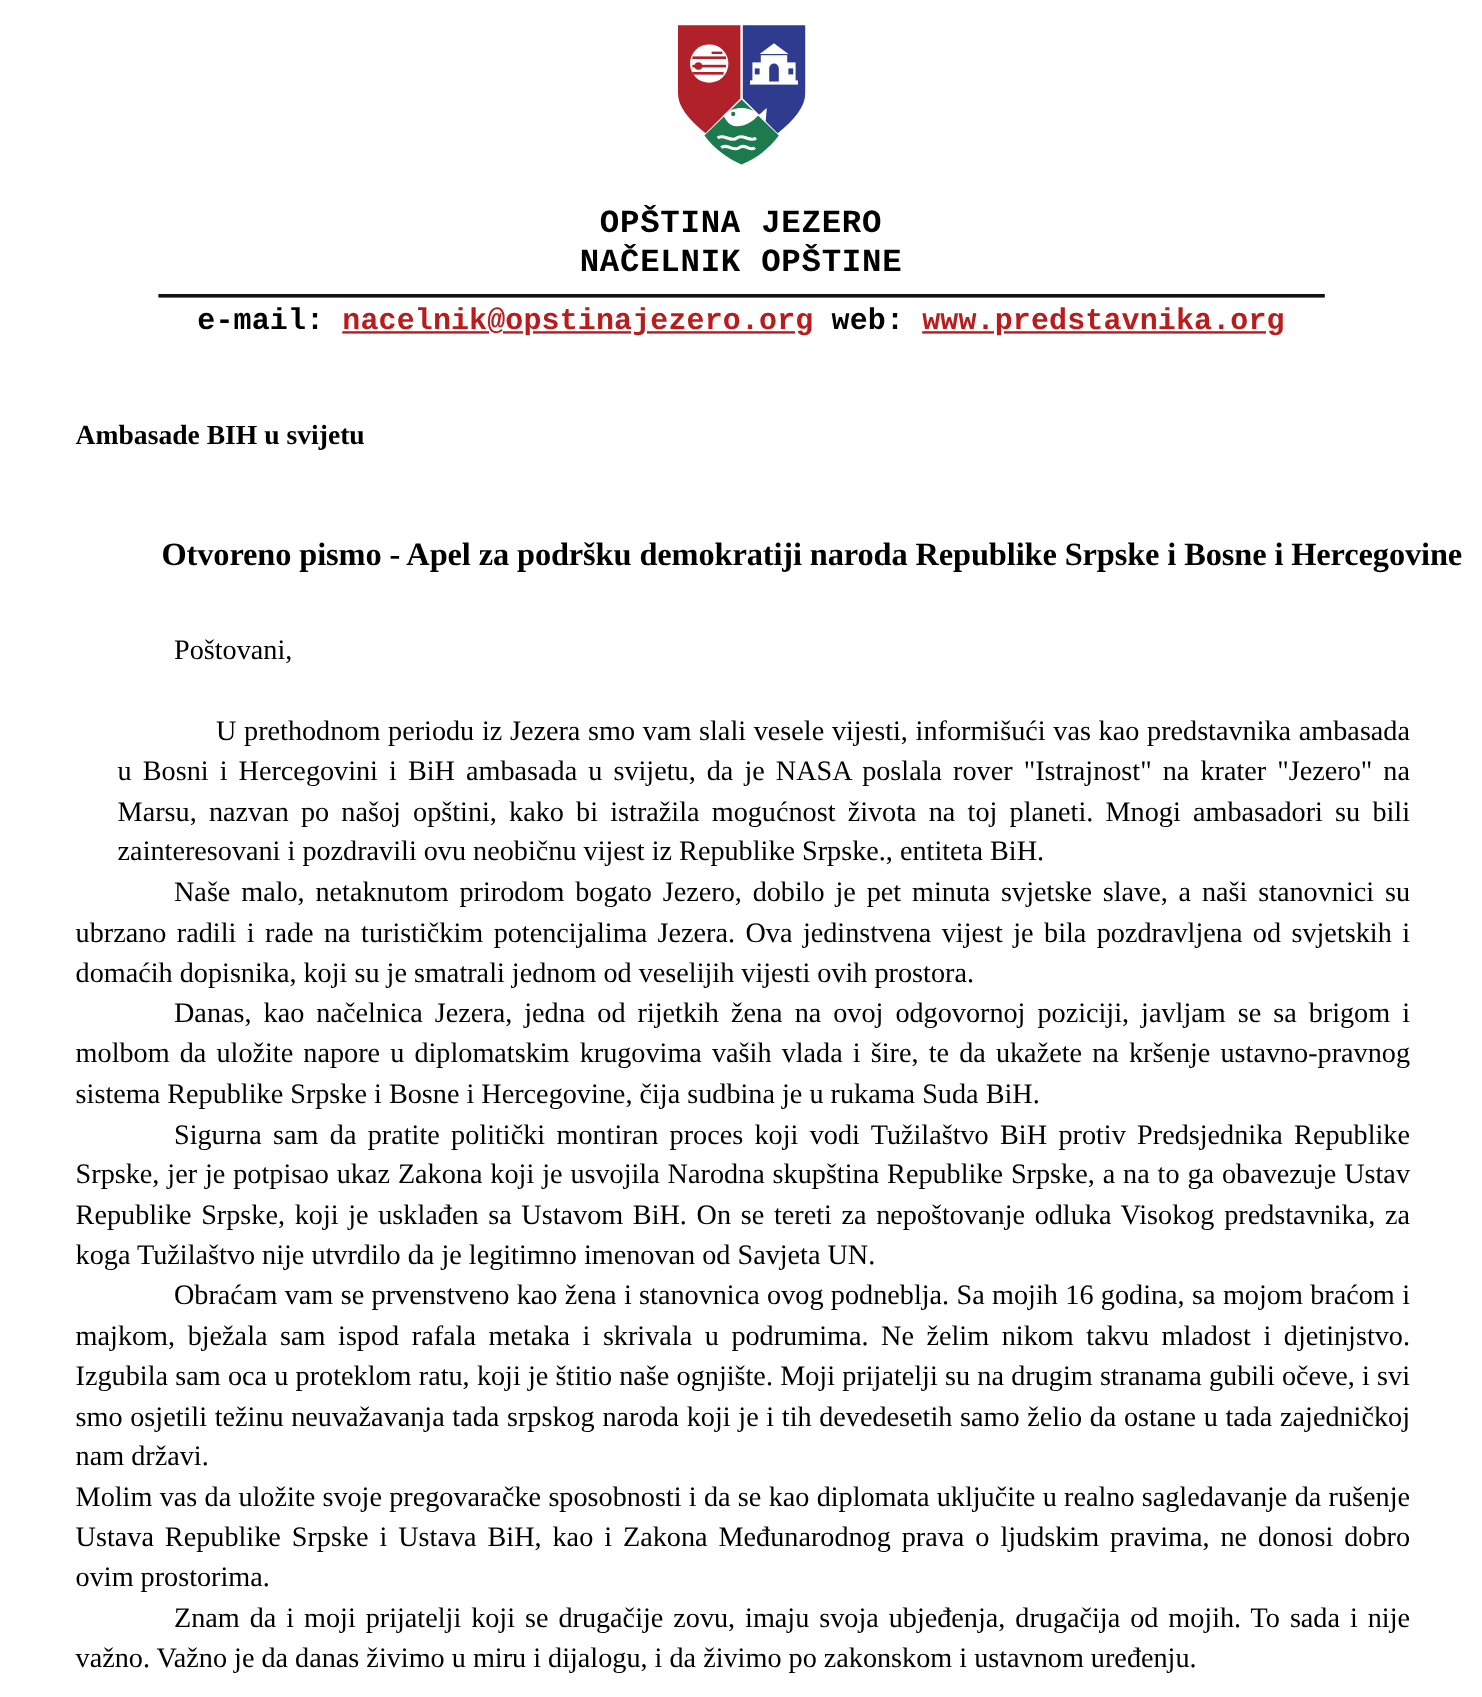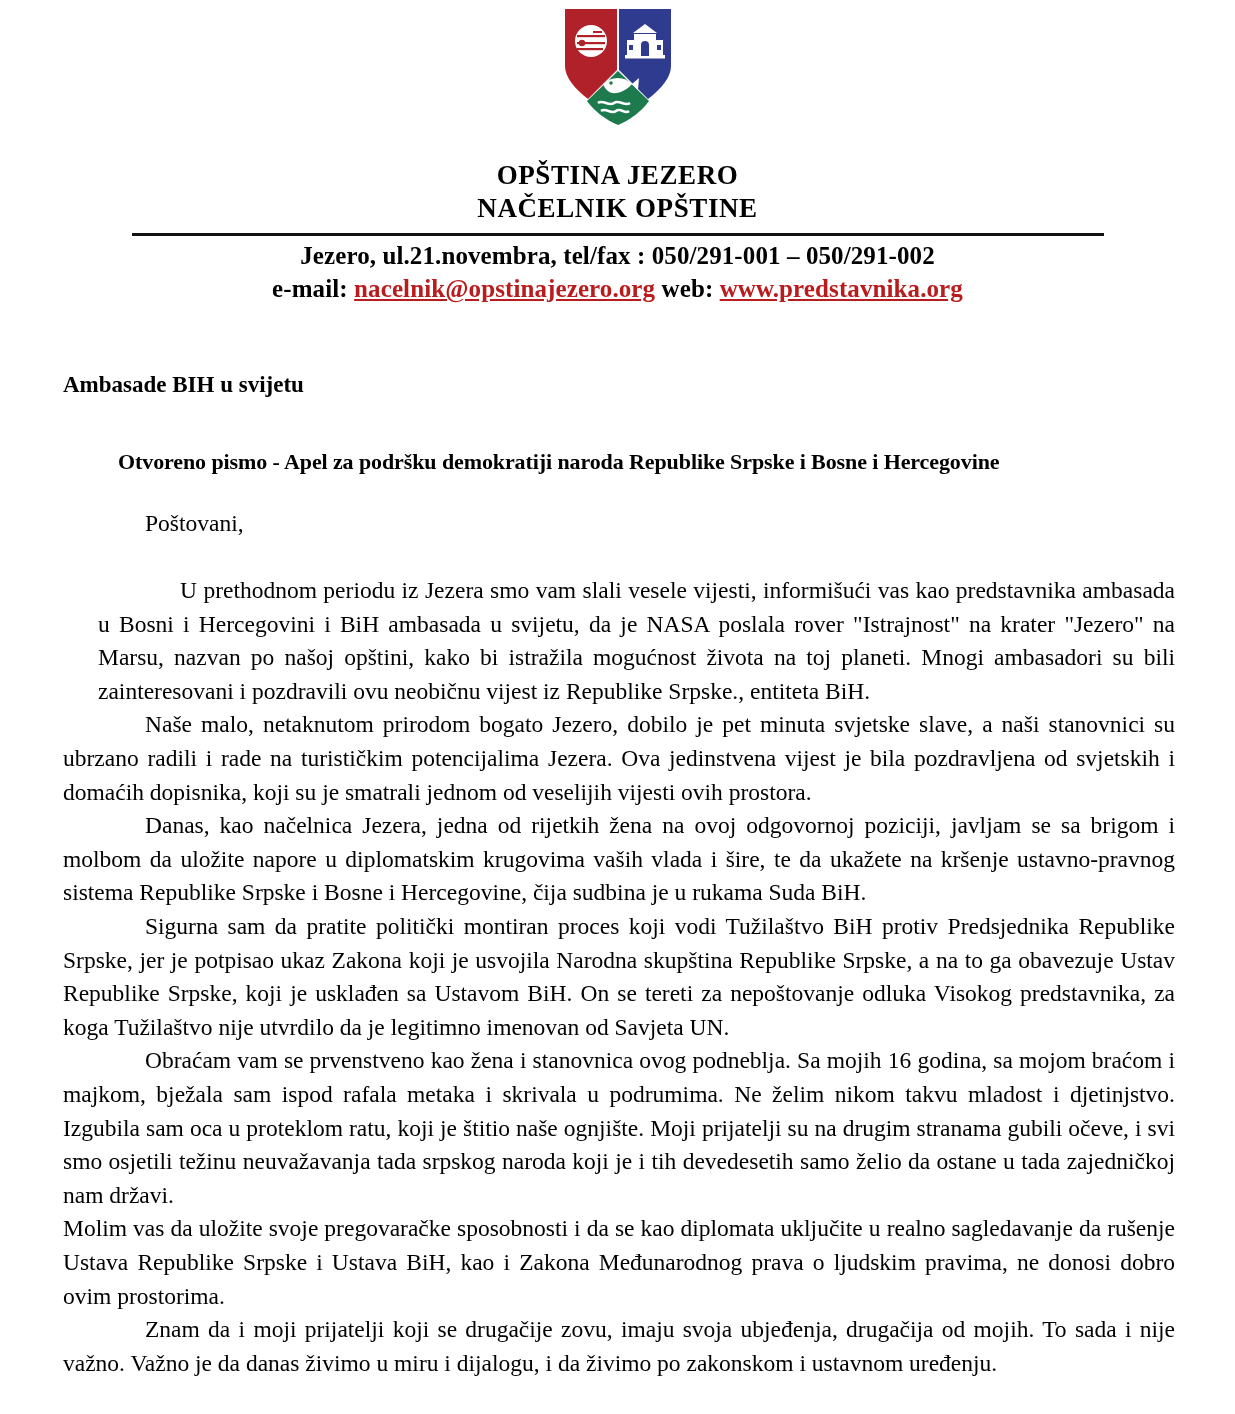--- a/index.html
+++ b/index.html
@@ -13,21 +13,22 @@
     height: 1414px;
     font-family: "Liberation Serif", "DejaVu Serif", serif;
     color: #000000;
     overflow: hidden;
     position: relative;
   }
 
   
   .letterhead {
     width: 100%;
-    padding-top: 4px;
+    padding-top: 16px;
+    font-family: Liberation Mono, monospace;
   }
   .crest-wrap {
     display: flex;
     justify-content: center;
     align-items: flex-start;
     height: 128px;
   }
   .crest {
     display: block;
   }
@@ -67,34 +68,35 @@
   .addressee {
     margin: 64px 0 0 63px;
     font-weight: bold;
     font-size: 23px;
     line-height: 1.33;
   }
   .addressee span { display: block; }
 
   
   .subject {
-    margin: 48px 0 0 118px;
+    margin: 68px 0 0 118px;
     font-weight: bold;
-    font-size: 22px;
+    font-size: 27px;
     letter-spacing: -0.1px;
+    text-align: center;
   }
 
   
   .body-block {
     margin: 0 60px 0 63px;
     font-size: 23.5px;
     line-height: 1.43;
   }
   .salutation {
-    margin-top: 32px;
+    margin-top: 48px;
     margin-left: 82px;
   }
   .para {
     margin-top: 0;
     margin-bottom: 0;
     text-align: justify;
     text-justify: inter-word;
     text-indent: 82px;
   }
   .para.first { margin-top: 34px; margin-left: 35px; }
@@ -149,21 +151,20 @@
   </div>
 
   <div class="org-title">
     <span>OPŠTINA JEZERO</span>
     <span class="line2">NAČELNIK OPŠTINE</span>
   </div>
 
   <div class="rule"></div>
 
   <div class="contact">
-    <div>Jezero, ul.21.novembra, tel/fax : 050/291-001 – 050/291-002</div>
     <div class="row2">
       <span>e-mail:</span>
       <a class="link" href="#">nacelnik@opstinajezero.org</a>
       <span>web:</span>
       <a class="link" href="#">www.predstavnika.org</a>
     </div>
   </div>
 </div>
 
 <div class="addressee">

